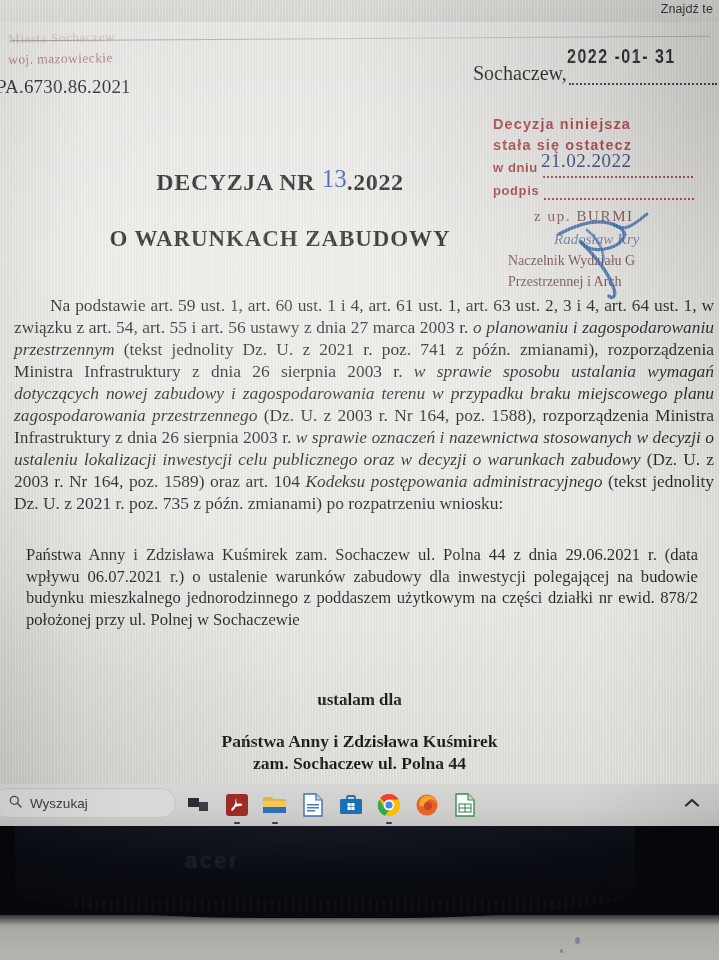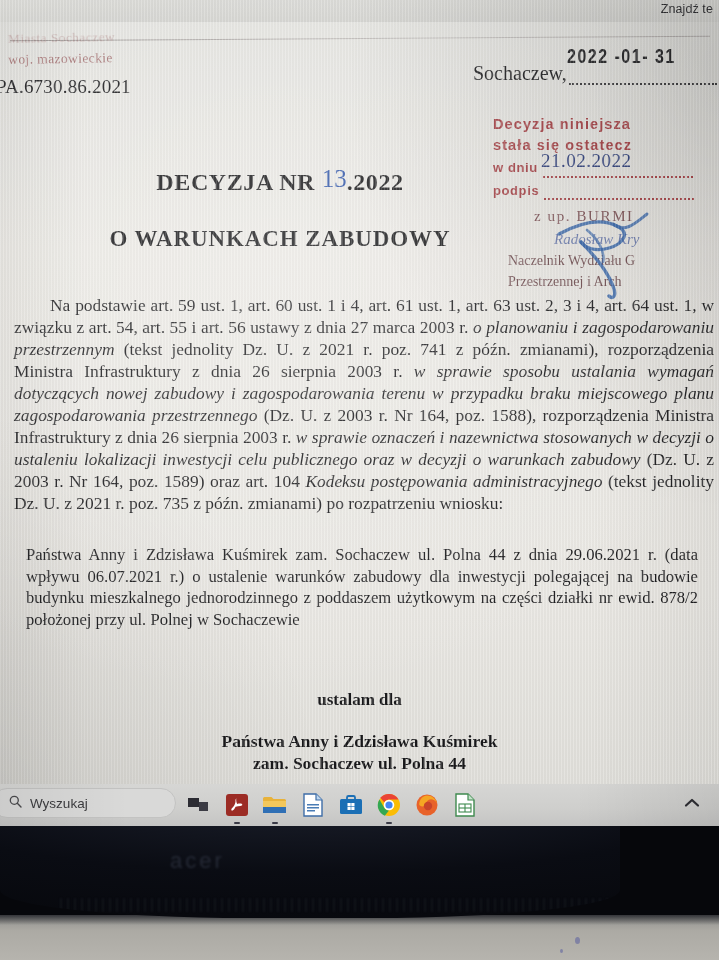--- a/index.html
+++ b/index.html
@@ -334,21 +334,21 @@
   }
   .tb-ico.running.dot-sm::after { width: 6px; }
   .tray-chevron {
     position: absolute;
     right: 18px; top: 11px;
   }
 
   
   #bezel {
     position: absolute;
-    left: 0; top: 826px;
+    left: 15px; top: 826px;
     width: 620px; height: 92px;
     background:
       radial-gradient(150% 180% at 50% -30%, #1b1f2b 0%, #0a0c13 45%, #050609 100%);
     z-index: 60;
     overflow: hidden;
     border-radius: 0 0 40% 40% / 0 0 28px 28px;
   }
   .acer-logo {
     position: absolute;
     left: 170px; top: 22px;

